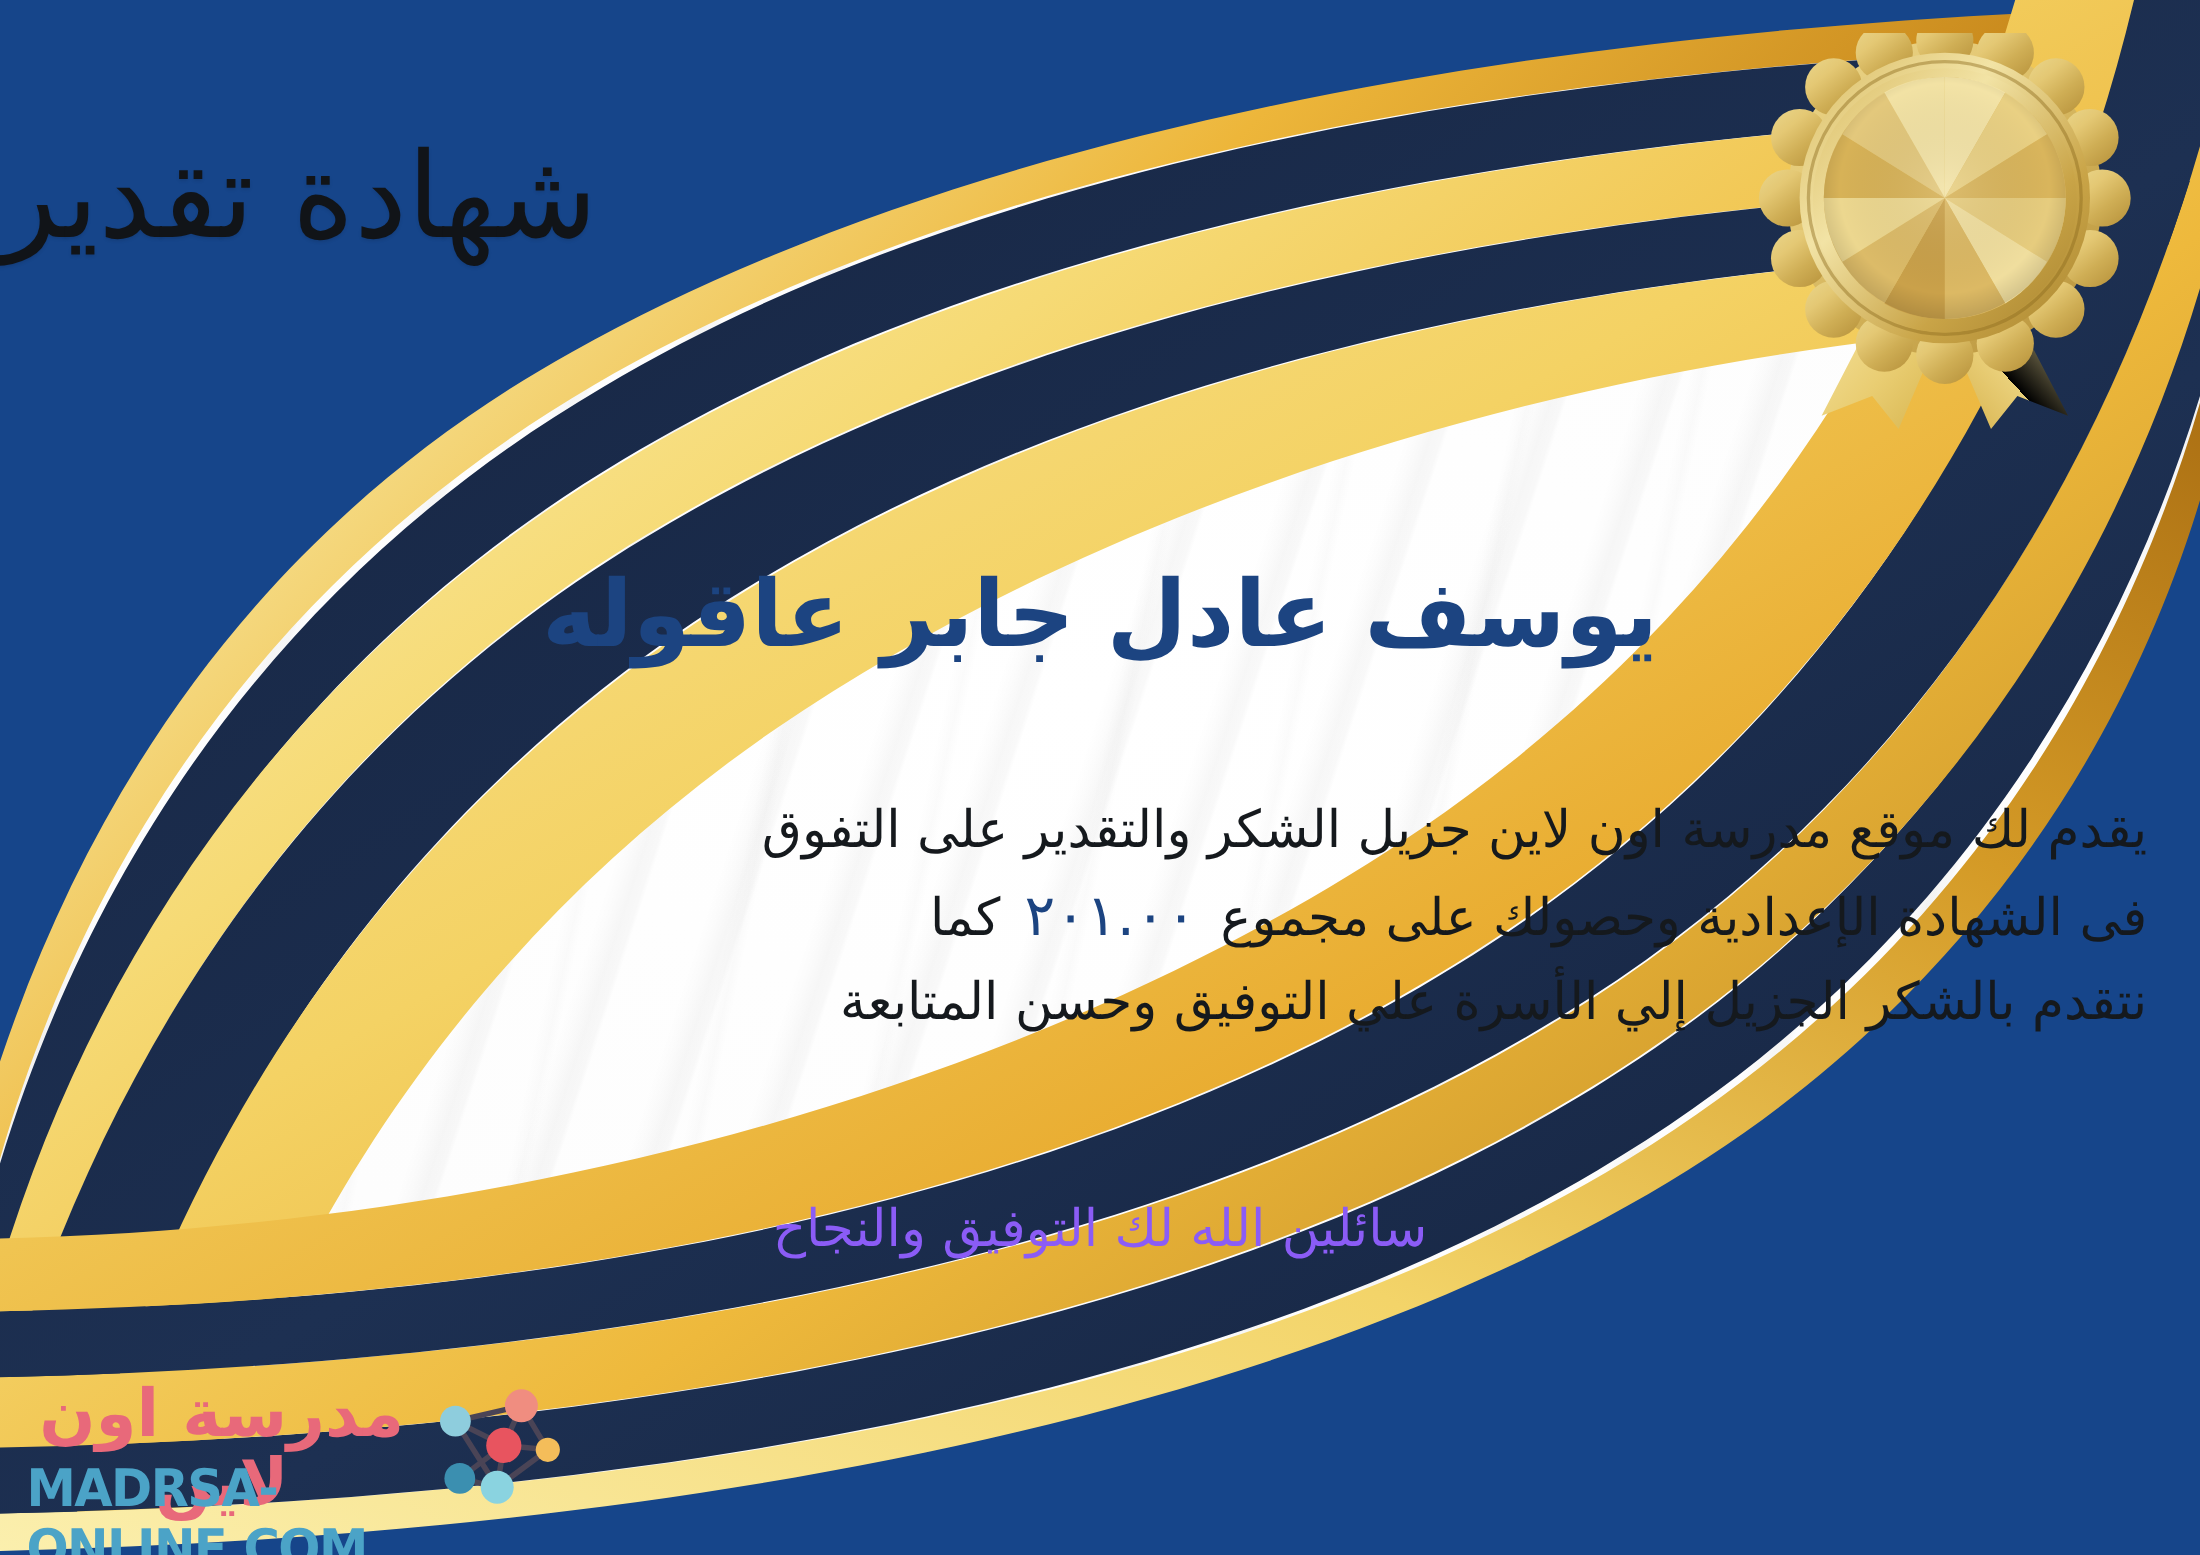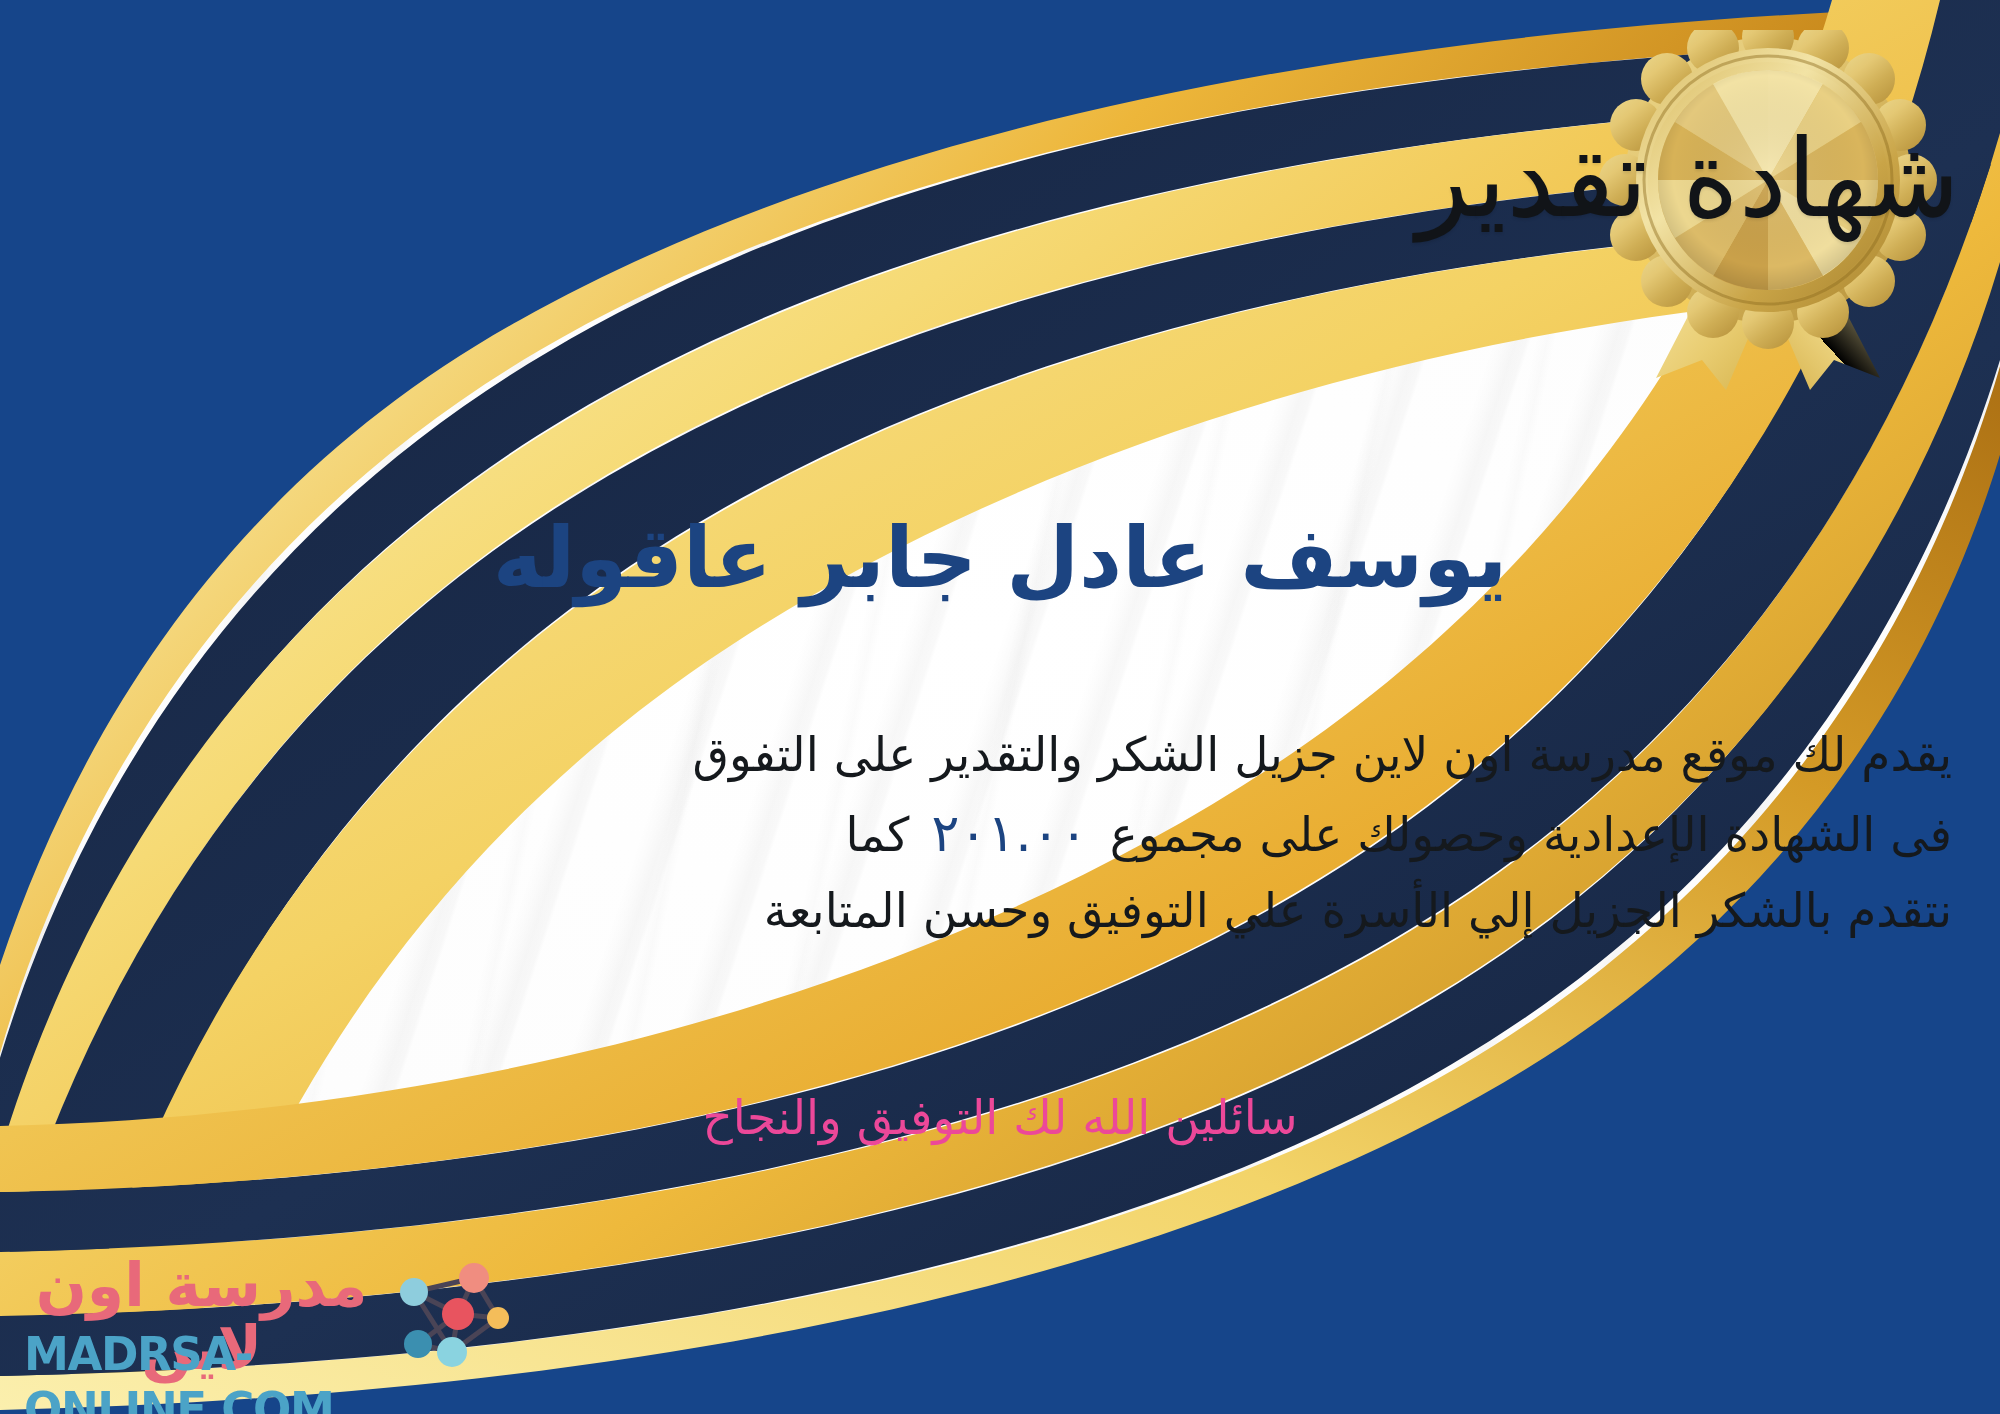--- a/index.html
+++ b/index.html
@@ -75,21 +75,21 @@
     inset: 0;
     direction: rtl;
     text-align: center;
   }
 
   .cert-title {
     position: absolute;
     top: 120px;
     left: 0;
     right: 0;
-    text-align: right;
+    text-align: left;
     font-size: 108px;
     font-weight: 400;
     color: #111418;
     letter-spacing: -2px;
     line-height: 1.1;
     padding-right: 40px;
     text-shadow: 0 2px 3px rgba(0,0,0,0.10);
   }
 
   .recipient-name {
@@ -130,21 +130,21 @@
   }
 
   .closing-line {
     position: absolute;
     top: 1090px;
     left: 0;
     right: 0;
     text-align: center;
     font-size: 47px;
     font-weight: 400;
-    color: #ec4899;
+    color: #8b5cf6;
     letter-spacing: -0.5px;
   }
 
   
   .brand-logo {
     position: absolute;
     left: 24px;
     bottom: 14px;
     width: 470px;
     height: 160px;

